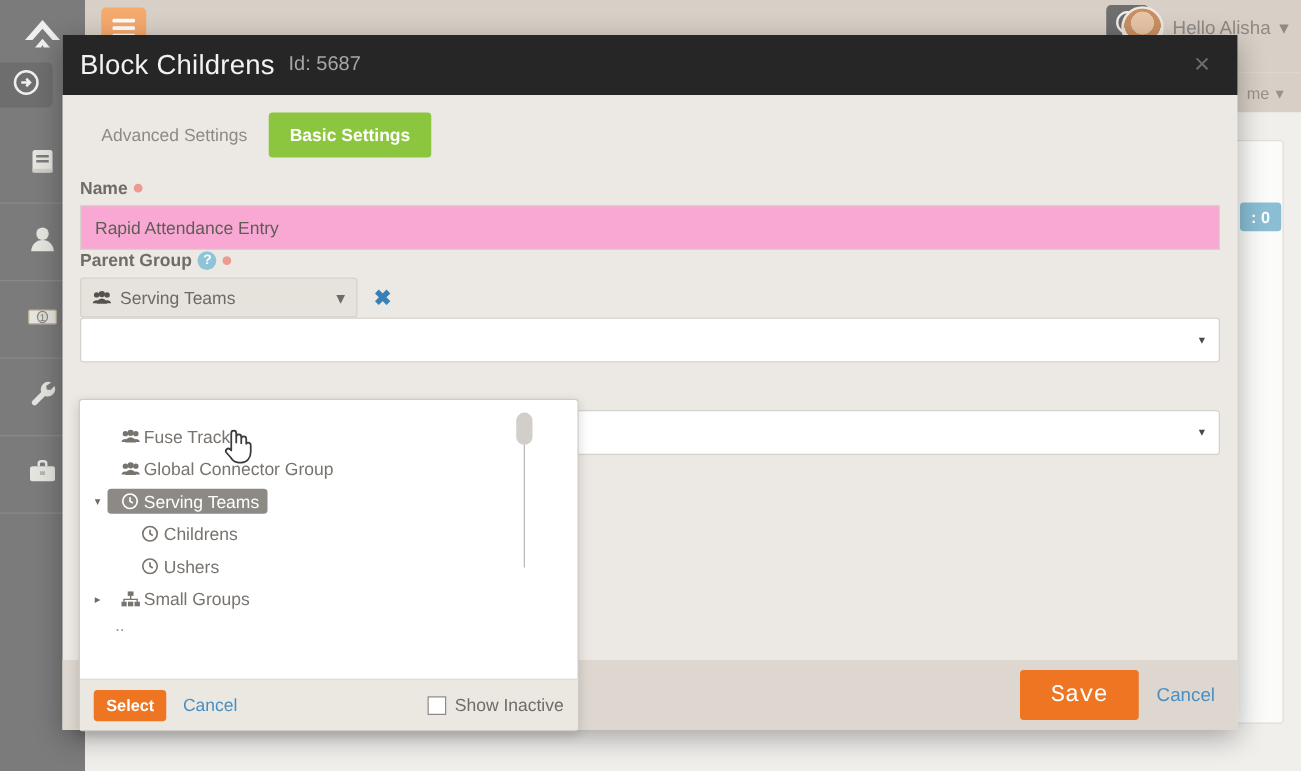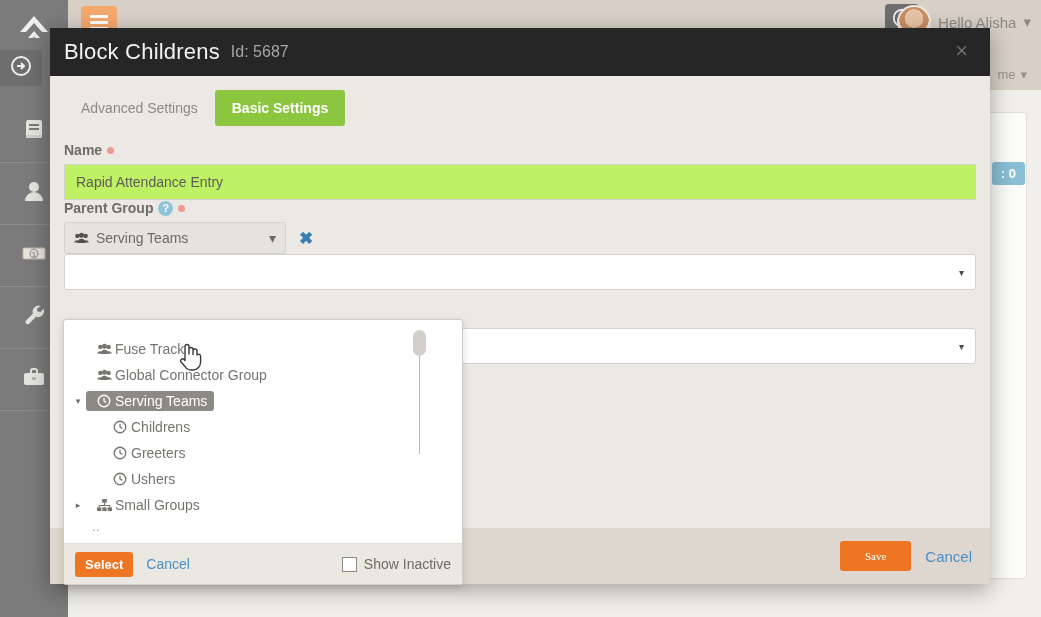--- a/index.html
+++ b/index.html
@@ -108,21 +108,21 @@
     display: flex; align-items: center; gap: 5px;
   }
   .req-dot { width: 7px; height: 7px; border-radius: 50%; background: #ec9a92; display:inline-block; }
   .help-icon {
     width: 15px; height: 15px; border-radius: 50%; background: #8ec4d8;
     color: #fff; font-size: 11px; font-weight: bold;
     display: inline-flex; align-items: center; justify-content: center;
   }
   .text-input {
     width: 100%; box-sizing: border-box; height: 36px;
-    border: 1px solid #d5d1cb; border-radius: 0; background: #bef264;
+    border: 1px solid #d5d1cb; border-radius: 0; background: #f9a8d4;
     padding: 0 11px; font-size: 14px; color: #5f5c58;
     font-family: "Liberation Sans", sans-serif;
   }
   .field-block { }
 
   .grp-row { display: flex; align-items: center; gap: 13px; }
   .grp-picker {
     width: 222px; height: 32px; box-sizing: border-box;
     background: #e6e2dc; border: 1px solid #d5d1cb; border-radius: 3px;
     display: flex; align-items: center; padding: 0 9px;
@@ -184,22 +184,22 @@
   .cursor-hand { position: absolute; left: 178px; top: 340px; z-index: 60; pointer-events: none; }
 
   .modal-footer {
     position: absolute; left: 0; right: 0; bottom: 0; height: 56px;
     background: #ddd7cf;
     display: flex; align-items: center; justify-content: flex-end;
     padding-right: 18px; gap: 14px;
   }
   .btn-save {
     background: #ee7623; color: #fff; border: none; border-radius: 3px;
-    font-size: 11px; padding: 9px 25px; cursor: pointer;
-    font-family: Liberation Serif, serif;
+    font-size: 19px; padding: 9px 25px; cursor: pointer;
+    font-family: Liberation Mono, monospace;
   }
   .btn-cancel-link { color: #4a8fc4; font-size: 15px; cursor: pointer; }
 </style>
 </head>
 <body>
 
 <div id="root">
 
   <div class="app-sidebar">
     <div class="app-logo">
@@ -409,32 +409,20 @@
               </div>
               <div class="tree-item lvl1">
                 <span class="expander"></span>
                 <span class="t-label" style="display: flex; align-items: center;">
                   <span class="t-icon" style="fill: rgb(119, 115, 110); color: rgb(119, 115, 110);">
                     <svg width="14" height="14" viewBox="0 0 16 16">
                       <circle cx="8" cy="8" r="6.6" fill="none" stroke="currentColor" stroke-width="1.5"></circle>
                       <path d="M8 4.4 V8 l2.6 1.6" fill="none" stroke="currentColor" stroke-width="1.5"></path>
                     </svg>
                   </span>
-                  <span>Greeters</span>
-                </span>
-              </div>
-              <div class="tree-item lvl1">
-                <span class="expander"></span>
-                <span class="t-label" style="display: flex; align-items: center;">
-                  <span class="t-icon" style="fill: rgb(119, 115, 110); color: rgb(119, 115, 110);">
-                    <svg width="14" height="14" viewBox="0 0 16 16">
-                      <circle cx="8" cy="8" r="6.6" fill="none" stroke="currentColor" stroke-width="1.5"></circle>
-                      <path d="M8 4.4 V8 l2.6 1.6" fill="none" stroke="currentColor" stroke-width="1.5"></path>
-                    </svg>
-                  </span>
                   <span>Ushers</span>
                 </span>
               </div>
               <div class="tree-item">
                 <span class="expander">▸</span>
                 <span class="t-label" style="display: flex; align-items: center;">
                   <span class="t-icon" style="fill: rgb(119, 115, 110); color: rgb(119, 115, 110);">
                     <svg width="15" height="13" viewBox="0 0 16 14">
                       <rect x="5.5" y="0" width="5" height="4"></rect>
                       <rect x="0" y="9" width="4.6" height="4"></rect>

